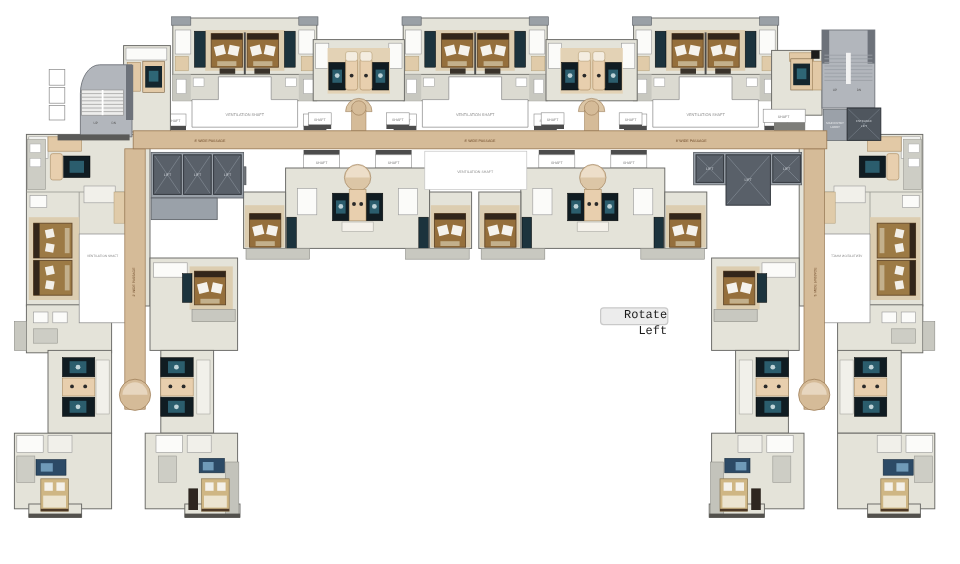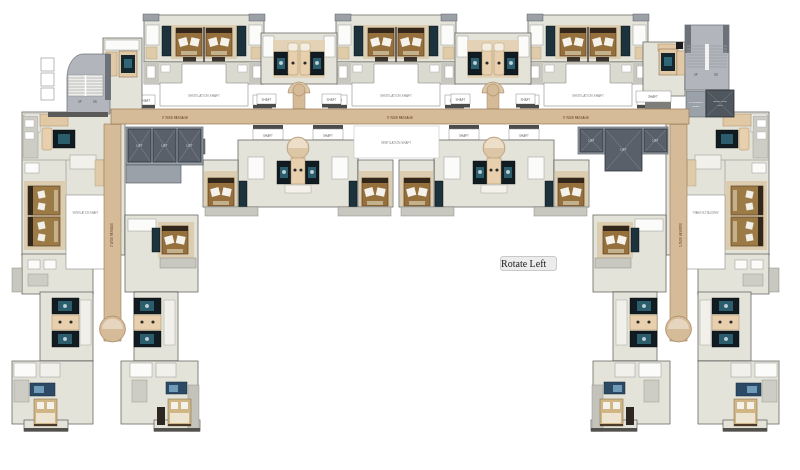--- a/index.html
+++ b/index.html
@@ -1,17 +1,17 @@
 <!DOCTYPE html>
 <html><head>
 <meta charset="utf-8">
 <style>
 html,body{margin:0;padding:0;background:#fff;}
 .stage{position:relative;width:800px;height:470px;background:#ffffff;overflow:hidden;font-family:"Liberation Sans",sans-serif;}
-.btn{position:absolute;left:500px;top:256px;width:55px;height:13px;background:#ececec;border:1px solid #c9c9c9;border-radius:3px;font-size:10px;color:#1b1b1b;text-align:left;line-height:13px;font-family:Liberation Serif, serif;}
+.btn{position:absolute;left:500px;top:256px;width:55px;height:13px;background:#ececec;border:1px solid #c9c9c9;border-radius:3px;font-size:10px;color:#1b1b1b;text-align:right;line-height:13px;font-family:Liberation Mono, monospace;}
 svg{position:absolute;left:0;top:0;}
 </style>
 </head>
 <body>
 <div class="stage">
 <svg width="800" height="470" viewBox="0 0 800 470">
 <defs>
 
 <g id="bedV">
   <rect x="0" y="0" width="26" height="28" fill="#956f3c" stroke="#5f4426" stroke-width="0.7"></rect>

